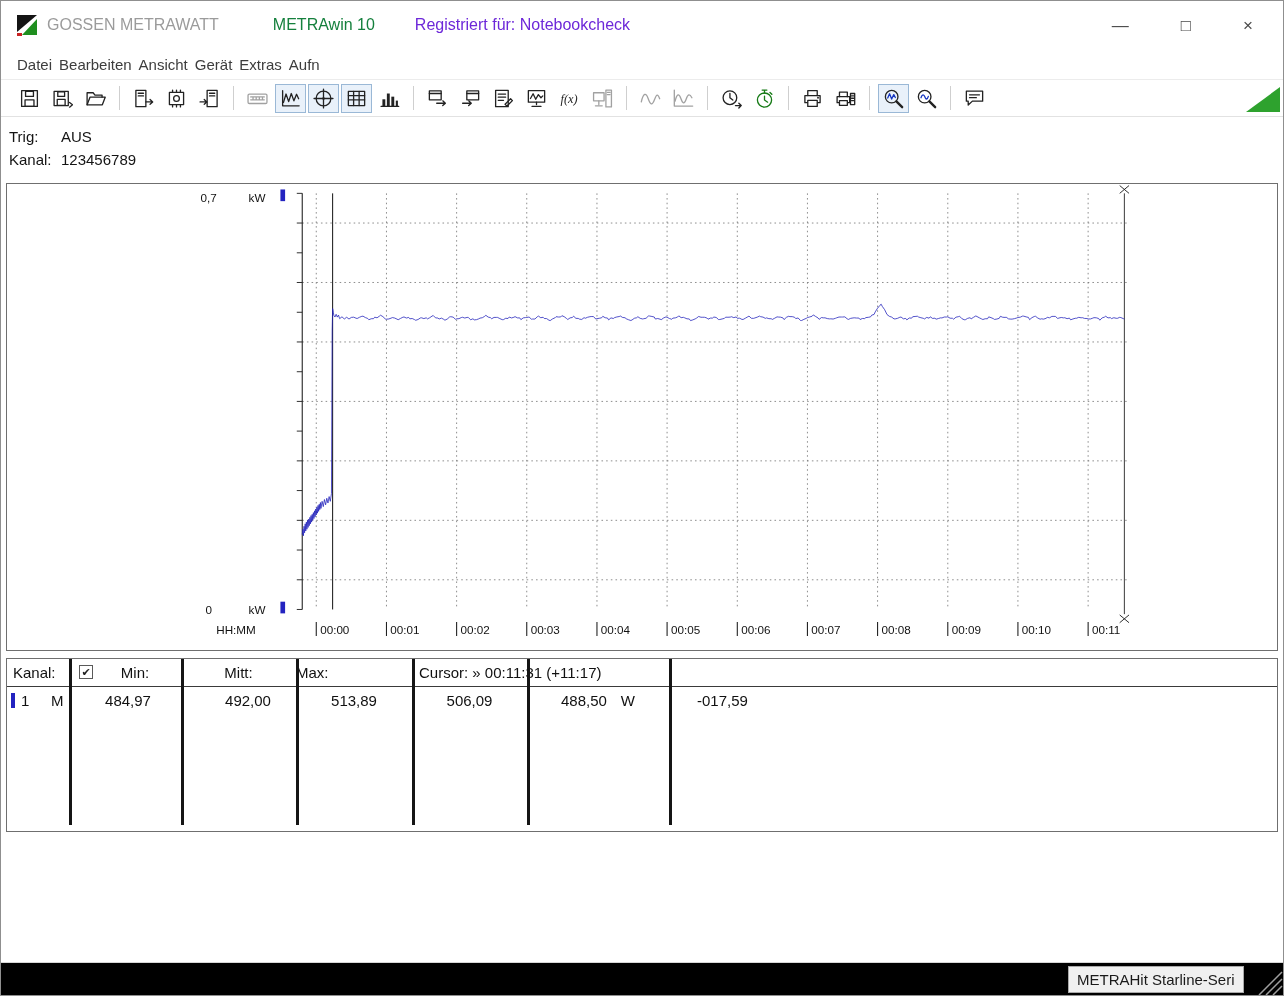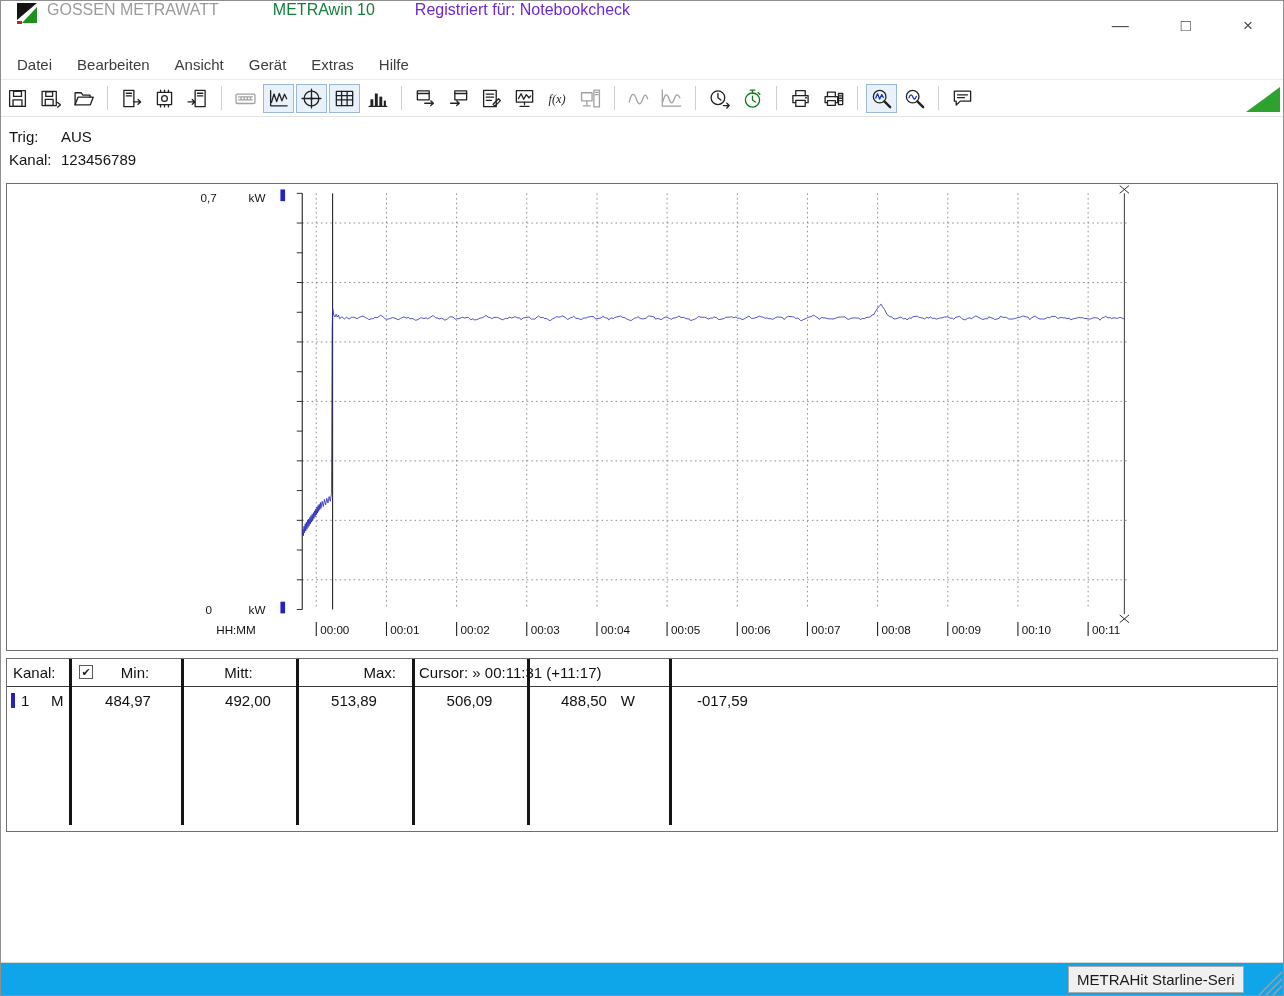--- a/index.html
+++ b/index.html
@@ -1,33 +1,33 @@
 <!DOCTYPE html>
 <html><head>
 <meta charset="utf-8">
 <style>
   *{box-sizing:border-box;margin:0;padding:0}
   body{background:#d8d8d8;font-family:"Liberation Sans",sans-serif;}
   .window{position:relative;width:1284px;height:996px;background:#fff;border:1px solid #8f8f8f;overflow:hidden;}
 
   
-  .titlebar{height:48px;display:flex;padding:0 10px;background:#fff;}
+  .titlebar{height:48px;display:flex;align-items:center;padding:0 10px;background:#fff;}
   .logo{width:24px;height:24px;margin:0 8px 0 4px;flex:0 0 auto}
   .t-brand{color:#9b9b9b;font-size:16px;margin-right:54px;white-space:nowrap}
   .t-app{color:#15803d;font-size:16px;margin-right:40px;white-space:nowrap}
   .t-reg{color:#6d28d9;font-size:16px;white-space:nowrap}
   .win-controls{margin-left:auto;display:flex;align-items:center;gap:52px;padding-right:20px;color:#4a4a4a;font-size:17px}
   .wc{cursor:default;line-height:1}
 
   
-  .menubar{height:30px;display:flex;align-items:center;padding-left:16px;gap:25px;font-size:15px;color:#3d3d3d}
+  .menubar{height:30px;display:flex;align-items:center;padding-left:16px;gap:7px;font-size:15px;color:#3d3d3d}
   .menu-item{white-space:nowrap}
 
   
-  .toolbar{position:relative;height:38px;display:flex;align-items:center;padding-left:0;border-top:1px solid #ececec;border-bottom:1px solid #e2e2e2;background:#fff}
+  .toolbar{position:relative;height:38px;display:flex;align-items:center;padding-left:12px;border-top:1px solid #ececec;border-bottom:1px solid #e2e2e2;background:#fff}
   .tb-btn{width:31px;height:29px;display:flex;align-items:center;justify-content:center;border:1px solid transparent;margin:0 1px;background:transparent}
   .tb-btn.pressed{background:#e9f1fa;border-color:#9ab8d6}
   .tb-btn.disabled{opacity:.42}
   .tb-sep{width:1px;height:24px;background:#cfcfcf;margin:0 7px}
   svg.tbico{stroke-linecap:round;stroke-linejoin:round}
   .green-tri{position:absolute;right:3px;top:7px;width:0;height:0;border-bottom:25px solid #2ea22e;border-left:34px solid transparent}
 
   
   .statusrow{position:relative;height:66px;font-size:15px;color:#141414;background:#fff}
   .sr-left{position:absolute;left:8px;top:8px;line-height:23px}
@@ -45,21 +45,21 @@
   .table-frame{position:relative;margin:7px 5px 0 5px;height:174px;border:1px solid #6f6f6f;background:#fff;font-size:15px;color:#111}
   .vline{position:absolute;top:0;bottom:6px;width:3px;background:#151515}
   .hline{position:absolute;left:0;right:0;top:27px;height:1px;background:#3a3a3a}
   .th,.td{position:absolute;height:19px;white-space:nowrap}
   .th{top:5px}
   .td{top:33px}
   .checkbox{position:absolute;left:72px;top:6px;width:14px;height:14px;border:1px solid #5a5a5a;background:#fff;display:flex;align-items:center;justify-content:center;font-size:11px;color:#222}
   .chan-marker{position:absolute;left:4px;top:34px;width:4px;height:15px;background:#2323c0}
 
   
-  .statusbar{position:absolute;left:0;right:0;bottom:0;height:33px;background:#0ea5e9;border-top:1px solid #d6d6d6}
+  .statusbar{position:absolute;left:0;right:0;bottom:0;height:33px;background:#000000;border-top:1px solid #d6d6d6}
   .device-panel{position:absolute;right:39px;top:3px;width:176px;height:27px;border:1px solid #a9a9a9;display:flex;align-items:center;padding-left:8px;font-size:15px;color:#1a1a1a;background:#f0f0f0}
   .grip{position:absolute;right:0;bottom:0;width:34px;height:33px}
 </style>
 </head>
 <body>
 
 <div class="window">
 
   <div class="titlebar">
     <svg class="logo" viewBox="0 0 24 24">
@@ -76,21 +76,21 @@
       <span class="wc">×</span>
     </div>
   </div>
 
   <div class="menubar" id="menubar">
       <div class="menu-item">Datei</div>
       <div class="menu-item">Bearbeiten</div>
       <div class="menu-item">Ansicht</div>
       <div class="menu-item">Gerät</div>
       <div class="menu-item">Extras</div>
-      <div class="menu-item">Hilfe</div>
+      <div class="menu-item">Aufn</div>
     </div>
 
   <div class="toolbar" id="toolbar">
     <div class="green-tri"></div>
   <div class="tb-btn">
         <svg class="tbico" width="21" height="21" viewBox="0 0 16 16">
           <g fill="none" stroke="#222">
             <rect x="2" y="2" width="12" height="12"></rect>
             <rect x="5" y="2.6" width="6" height="3.8"></rect>
             <rect x="4.6" y="9" width="6.8" height="5"></rect>
@@ -409,21 +409,21 @@
       </svg>
   </div>
 
   <div class="table-frame">
     <div class="th" style="left:6px">Kanal:</div>
     <div class="checkbox">
         <span>✔</span>
       </div>
     <div class="th" style="left:72px;width:112px;text-align:center">Min:</div>
     <div class="th" style="left:174px;width:115px;text-align:center">Mitt:</div>
-    <div class="th" style="left:289px;width:100px;text-align:right">Max:</div>
+    <div class="th" style="left:289px;width:100px;text-align:left">Max:</div>
     <div class="th" style="left:412px">Cursor: » 00:11:31 (+11:17)</div>
     <div class="hline"></div>
 
     <div class="vline" style="left:62px"></div>
     <div class="vline" style="left:174px"></div>
     <div class="vline" style="left:289px"></div>
     <div class="vline" style="left:405px"></div>
     <div class="vline" style="left:520px"></div>
     <div class="vline" style="left:662px"></div>
 

